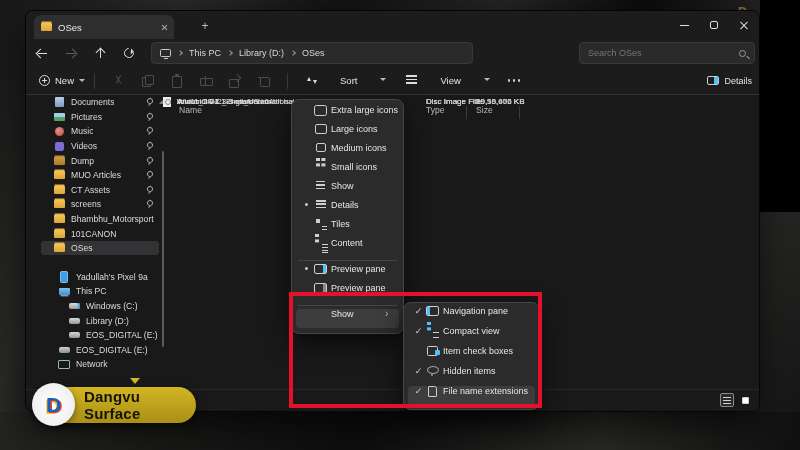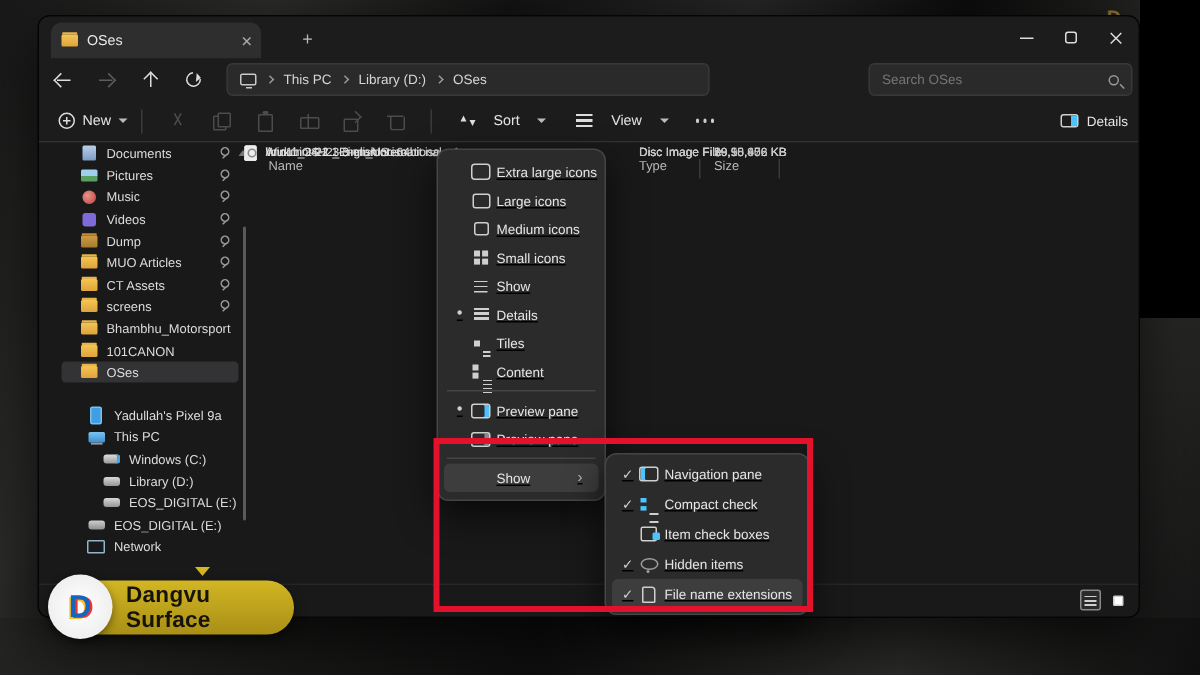--- a/index.html
+++ b/index.html
@@ -87,21 +87,21 @@
   .ic-rename::before { content:""; position:absolute; left:0; top:3px; width:11px; height:6px; border:1.1px solid #555; border-radius:1px; }
   .ic-rename::after { content:""; position:absolute; left:5px; top:1px; width:1.2px; height:10px; background:#555; }
   .ic-share::before { content:""; position:absolute; left:0; top:4px; width:8px; height:7px; border:1.1px solid #555; border-radius:1px; }
   .ic-share::after { content:""; position:absolute; left:5px; top:0; width:5px; height:5px; border-top:1.2px solid #555; border-right:1.2px solid #555; transform:rotate(45deg); }
   .ic-trash::before { content:""; position:absolute; left:1.5px; top:3px; width:8px; height:8px; border:1.1px solid #555; border-top:none; border-radius:0 0 2px 2px; }
   .ic-trash::after { content:""; position:absolute; left:0; top:1.5px; width:11px; height:1.2px; background:#555; }
   .sort-ic { position:relative; width:10px; height:11px; }
   .sort-ic::before { content:""; position:absolute; left:0; top:0; border:2.6px solid transparent; border-bottom:4px solid #ddd; }
   .sort-ic::after { content:""; position:absolute; right:0; bottom:0; border:2.6px solid transparent; border-top:4px solid #ddd; }
   .view-ic { width:11px; height:9px; background:repeating-linear-gradient(to bottom,#ddd 0 1.6px,transparent 1.6px 3.6px); }
-  .tb-group { display:flex; align-items:center; gap:12px; margin:0 10px; }
+  .tb-group { display:flex; align-items:flex-start; gap:23px; margin:0 10px; }
   .dots { display:flex; gap:2.5px; margin-left:8px; }
   .dots i { width:2.5px; height:2.5px; border-radius:50%; background:#ccc; }
   .tb-details { position:absolute; right:7px; display:flex; align-items:center; gap:5px; }
   .pane-ic { width:12px; height:9px; border:1.2px solid #cfcfcf; border-radius:2px; position:relative; }
   .pane-ic::after { content:""; position:absolute; right:0; top:0; width:4px; height:100%; background:#4cc2ff; border-radius:0 1px 1px 0; }
 
   
   .content { position:absolute; left:0; top:84px; width:100%; height:296px; background:#191919; }
   .sidebar { position:absolute; left:12px; top:0; width:127px; height:100%; overflow:hidden; }
   .sb-item { position:relative; height:14.6px; display:flex; align-items:center; gap:6px; padding-left:15px; }
@@ -158,21 +158,21 @@
   .vt-btn { width:14px; height:14px; display:flex; align-items:center; justify-content:center; border-radius:2px; }
   .vt-btn.active { border:1px solid #8a8a8a; background:#2a2a2a; }
   .vt-lines { width:8px; height:7px; background:repeating-linear-gradient(to bottom,#cfcfcf 0 1.3px,transparent 1.3px 2.9px); }
   .vt-thumb { width:7px; height:7px; border:1.2px solid #cfcfcf; border-radius:1px; background:#fff; }
 
   
   .menu { position:absolute; background:#2b2b2b; border:1px solid #454545; border-radius:8px;
     box-shadow:0 10px 24px rgba(0,0,0,.65); padding:5px 0; z-index:5; }
   .view-menu { left:291px; top:99px; width:113px; }
   .show-submenu { left:403px; top:302px; width:137px; padding:3px 0; }
-  .menu-item { height:19px; display:flex; align-items:center; margin:0 4px; border-radius:4px; padding:0 4px;text-decoration:underline; }
+  .menu-item { height:19px; display:flex; align-items:flex-start; margin:0 4px; border-radius:4px; padding:0 4px; }
   .show-submenu .menu-item { height:20px; }
   .menu-item.hover { background:#3d3d3d; }
   .mi-state { width:13px; flex:0 0 13px; text-align:center; font-size:8px; color:#cfcfcf; }
   .mi-state.bullet.on::after { content:"•"; font-size:11px; line-height:8px; }
   .mi-state.check.on::after { content:"✓"; font-size:9px; }
   .mi-ic { width:15px; flex:0 0 15px; display:flex; align-items:center; justify-content:center; }
   .mi-ic::before { content:""; display:block; }
   .mi-label { font-size:9px; color:#e6e6e6; white-space:nowrap; flex:1; margin-left:3px; }
   .mi-arrow { width:10px; color:#b9b9b9; font-size:10px; line-height:10px; }
   .mi-arrow.on::after { content:"›"; }
@@ -589,21 +589,21 @@
 
       <div class="menu-item">
         <span class="mi-state check on"></span>
         <span class="mi-ic ic-navigation-pane-icon"></span>
         <span class="mi-label">Navigation pane</span>
       </div>
 
       <div class="menu-item">
         <span class="mi-state check on"></span>
         <span class="mi-ic ic-compact-view-icon"></span>
-        <span class="mi-label">Compact check</span>
+        <span class="mi-label">Compact view</span>
       </div>
 
       <div class="menu-item">
         <span class="mi-state check"></span>
         <span class="mi-ic ic-item-check-boxes-icon"></span>
         <span class="mi-label">Item check boxes</span>
       </div>
 
       <div class="menu-item">
         <span class="mi-state check on"></span>

